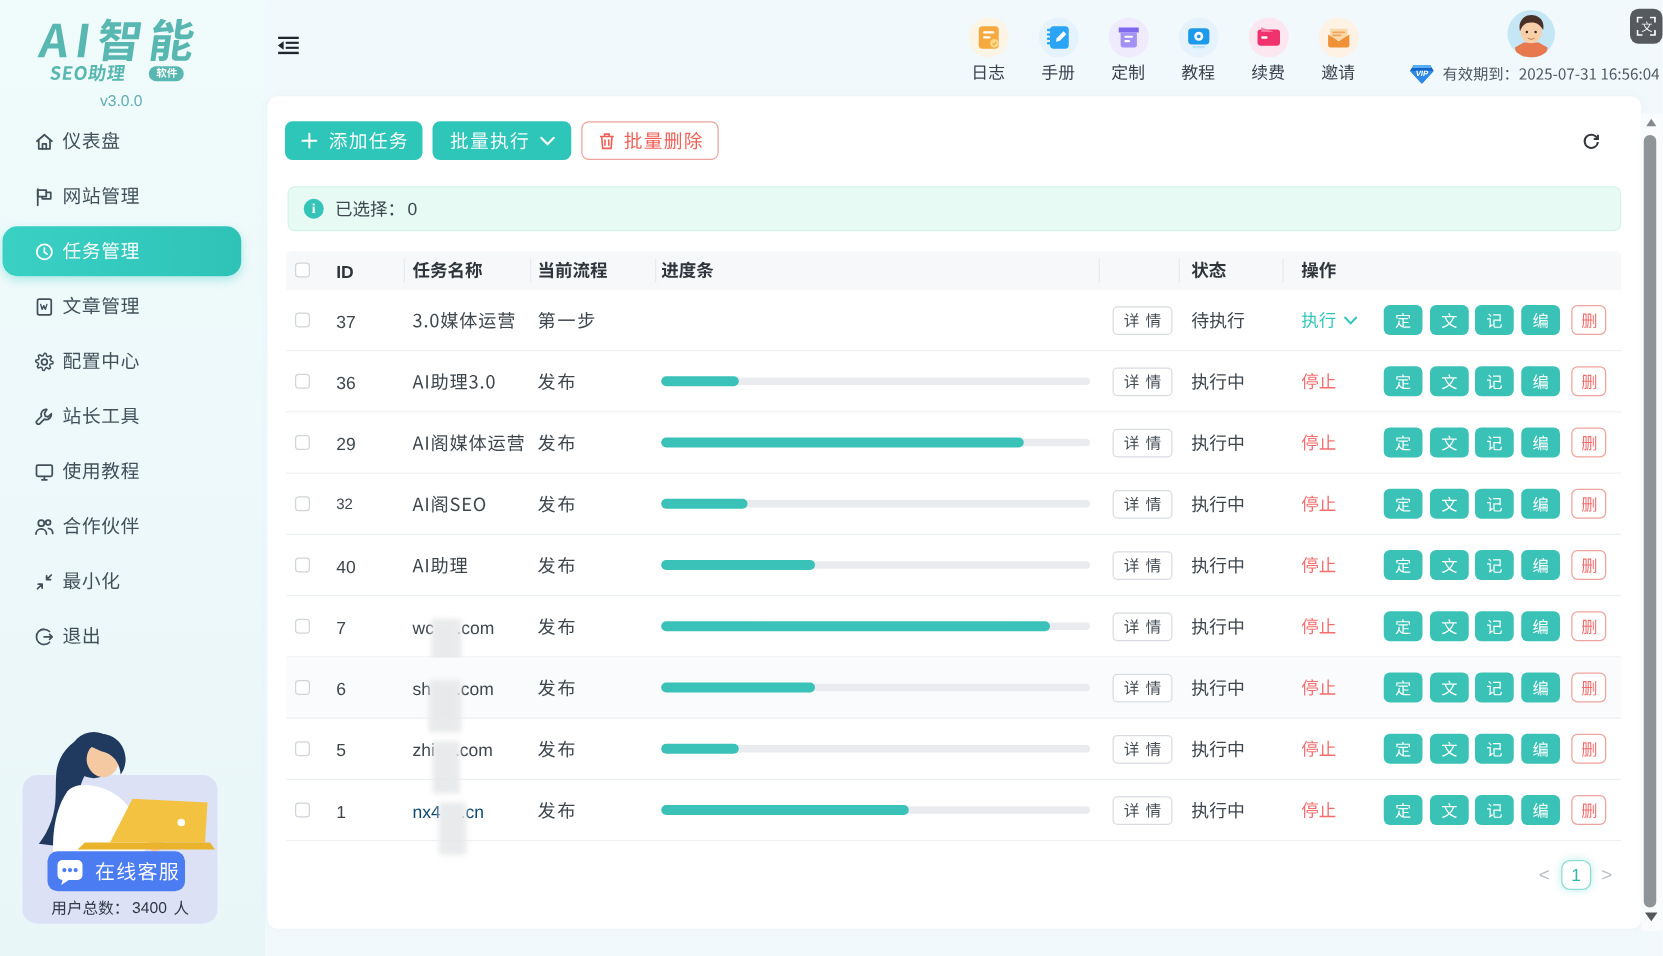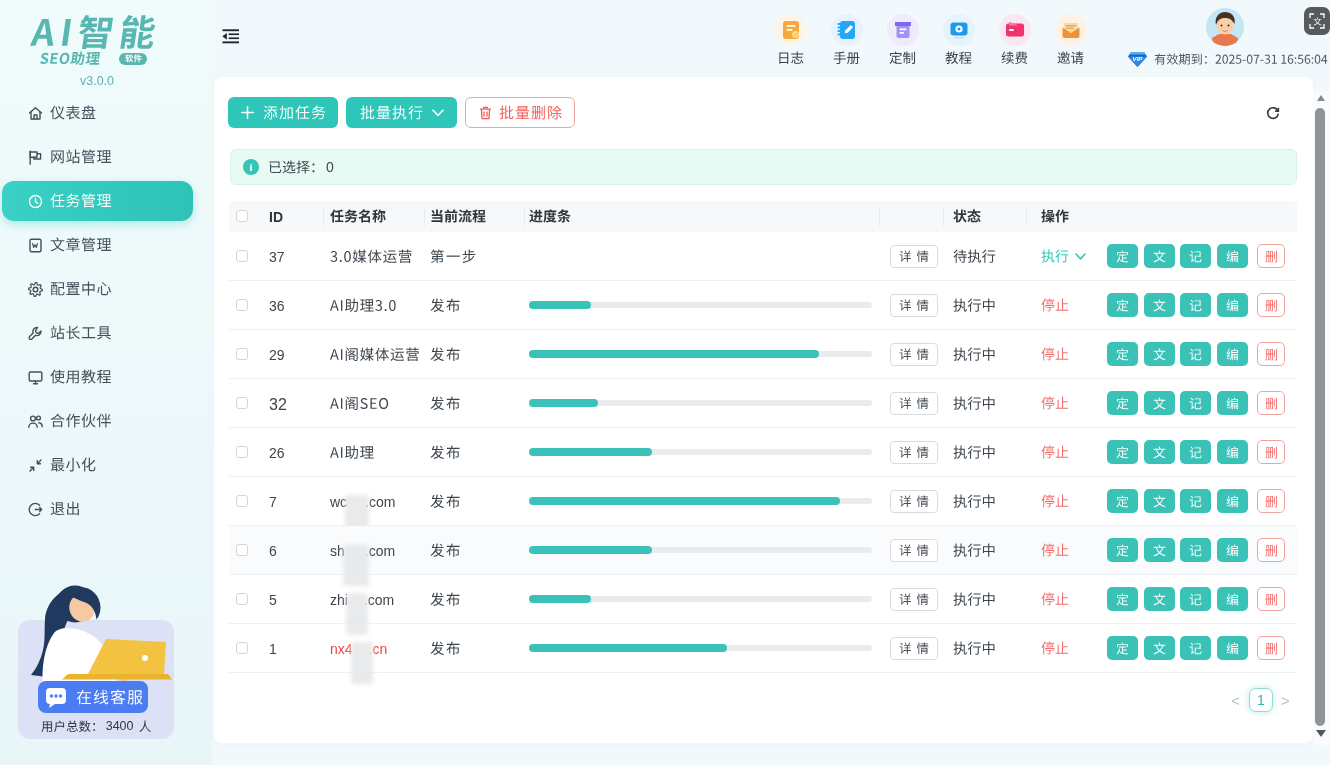--- a/index.html
+++ b/index.html
@@ -928,21 +928,21 @@
     <div class="dbtn">
       <svg width="13" height="13" viewBox="0 0 13 13" style="overflow:visible;display:block;">
         <g fill="#f56c6c" transform="translate(0,11.4) scale(0.013,-0.013)">
           <use href="#g82" x="0"></use>
         </g>
       </svg>
     </div>
   </div>
 <div class="row" style="top:378.5px;">
     <div class="chk abs" style="left:7px;top:18.5px"></div>
-    <span class="abs" style="left:40px;top:17px;font-size:16px;color:#3d454d">32</span>
+    <span class="abs" style="left:40px;top:17px;font-size:12px;color:#3d454d">32</span>
     <div class="abs" style="left:101px;top:17.5px;display:flex;align-items:center;font-size:14px;color:#3d454d">
       <svg width="59" height="14.5" viewBox="0 0 59 14.5" style="overflow:visible;display:block;">
         <g fill="#3d454d" transform="translate(0,12.8) scale(0.0145,-0.0145)">
           <use href="#g115" x="0"></use>
           <use href="#g116" x="656.3"></use>
           <use href="#g122" x="997.6"></use>
           <use href="#g123" x="2045.8"></use>
           <use href="#g124" x="2690.1"></use>
           <use href="#g125" x="3327.4"></use>
         </g>
@@ -1014,21 +1014,21 @@
     <div class="dbtn">
       <svg width="13" height="13" viewBox="0 0 13 13" style="overflow:visible;display:block;">
         <g fill="#f56c6c" transform="translate(0,11.4) scale(0.013,-0.013)">
           <use href="#g82" x="0"></use>
         </g>
       </svg>
     </div>
   </div>
 <div class="row" style="top:427.5px;">
     <div class="chk abs" style="left:7px;top:18.5px"></div>
-    <span class="abs" style="left:40px;top:17px;font-size:14px;color:#3d454d">26</span>
+    <span class="abs" style="left:40px;top:17px;font-size:14px;color:#3d454d">40</span>
     <div class="abs" style="left:101px;top:17.5px;display:flex;align-items:center;font-size:14px;color:#3d454d">
       <svg width="44.2" height="14.5" viewBox="0 0 44.2 14.5" style="overflow:visible;display:block;">
         <g fill="#3d454d" transform="translate(0,12.8) scale(0.0145,-0.0145)">
           <use href="#g115" x="0"></use>
           <use href="#g116" x="656.3"></use>
           <use href="#g117" x="997.6"></use>
           <use href="#g17" x="2045.8"></use>
         </g>
       </svg>
     </div>
@@ -1342,21 +1342,21 @@
       <svg width="13" height="13" viewBox="0 0 13 13" style="overflow:visible;display:block;">
         <g fill="#f56c6c" transform="translate(0,11.4) scale(0.013,-0.013)">
           <use href="#g82" x="0"></use>
         </g>
       </svg>
     </div>
   </div>
 <div class="row" style="top:623.5px;">
     <div class="chk abs" style="left:7px;top:18.5px"></div>
     <span class="abs" style="left:40px;top:17px;font-size:14px;color:#3d454d">1</span>
-    <div class="abs" style="left:101px;top:17.5px;display:flex;align-items:center;font-size:14px;color:#ef4444">
+    <div class="abs" style="left:101px;top:17.5px;display:flex;align-items:center;font-size:14px;color:#0c4a6e">
       <span>nx4</span>
       <span style="position:relative;width:16px">
         <span class="blur" style="left:-2px;top:-7px;width:22px;height:42px"></span>
       </span>
       <span>.cn</span>
     </div>
     <div class="abs" style="left:201px;top:17.5px">
       <svg width="30.4" height="14.5" viewBox="0 0 30.4 14.5" style="overflow:visible;display:block;">
         <g fill="#3d454d" transform="translate(0,12.8) scale(0.0145,-0.0145)">
           <use href="#g118" x="0"></use>

